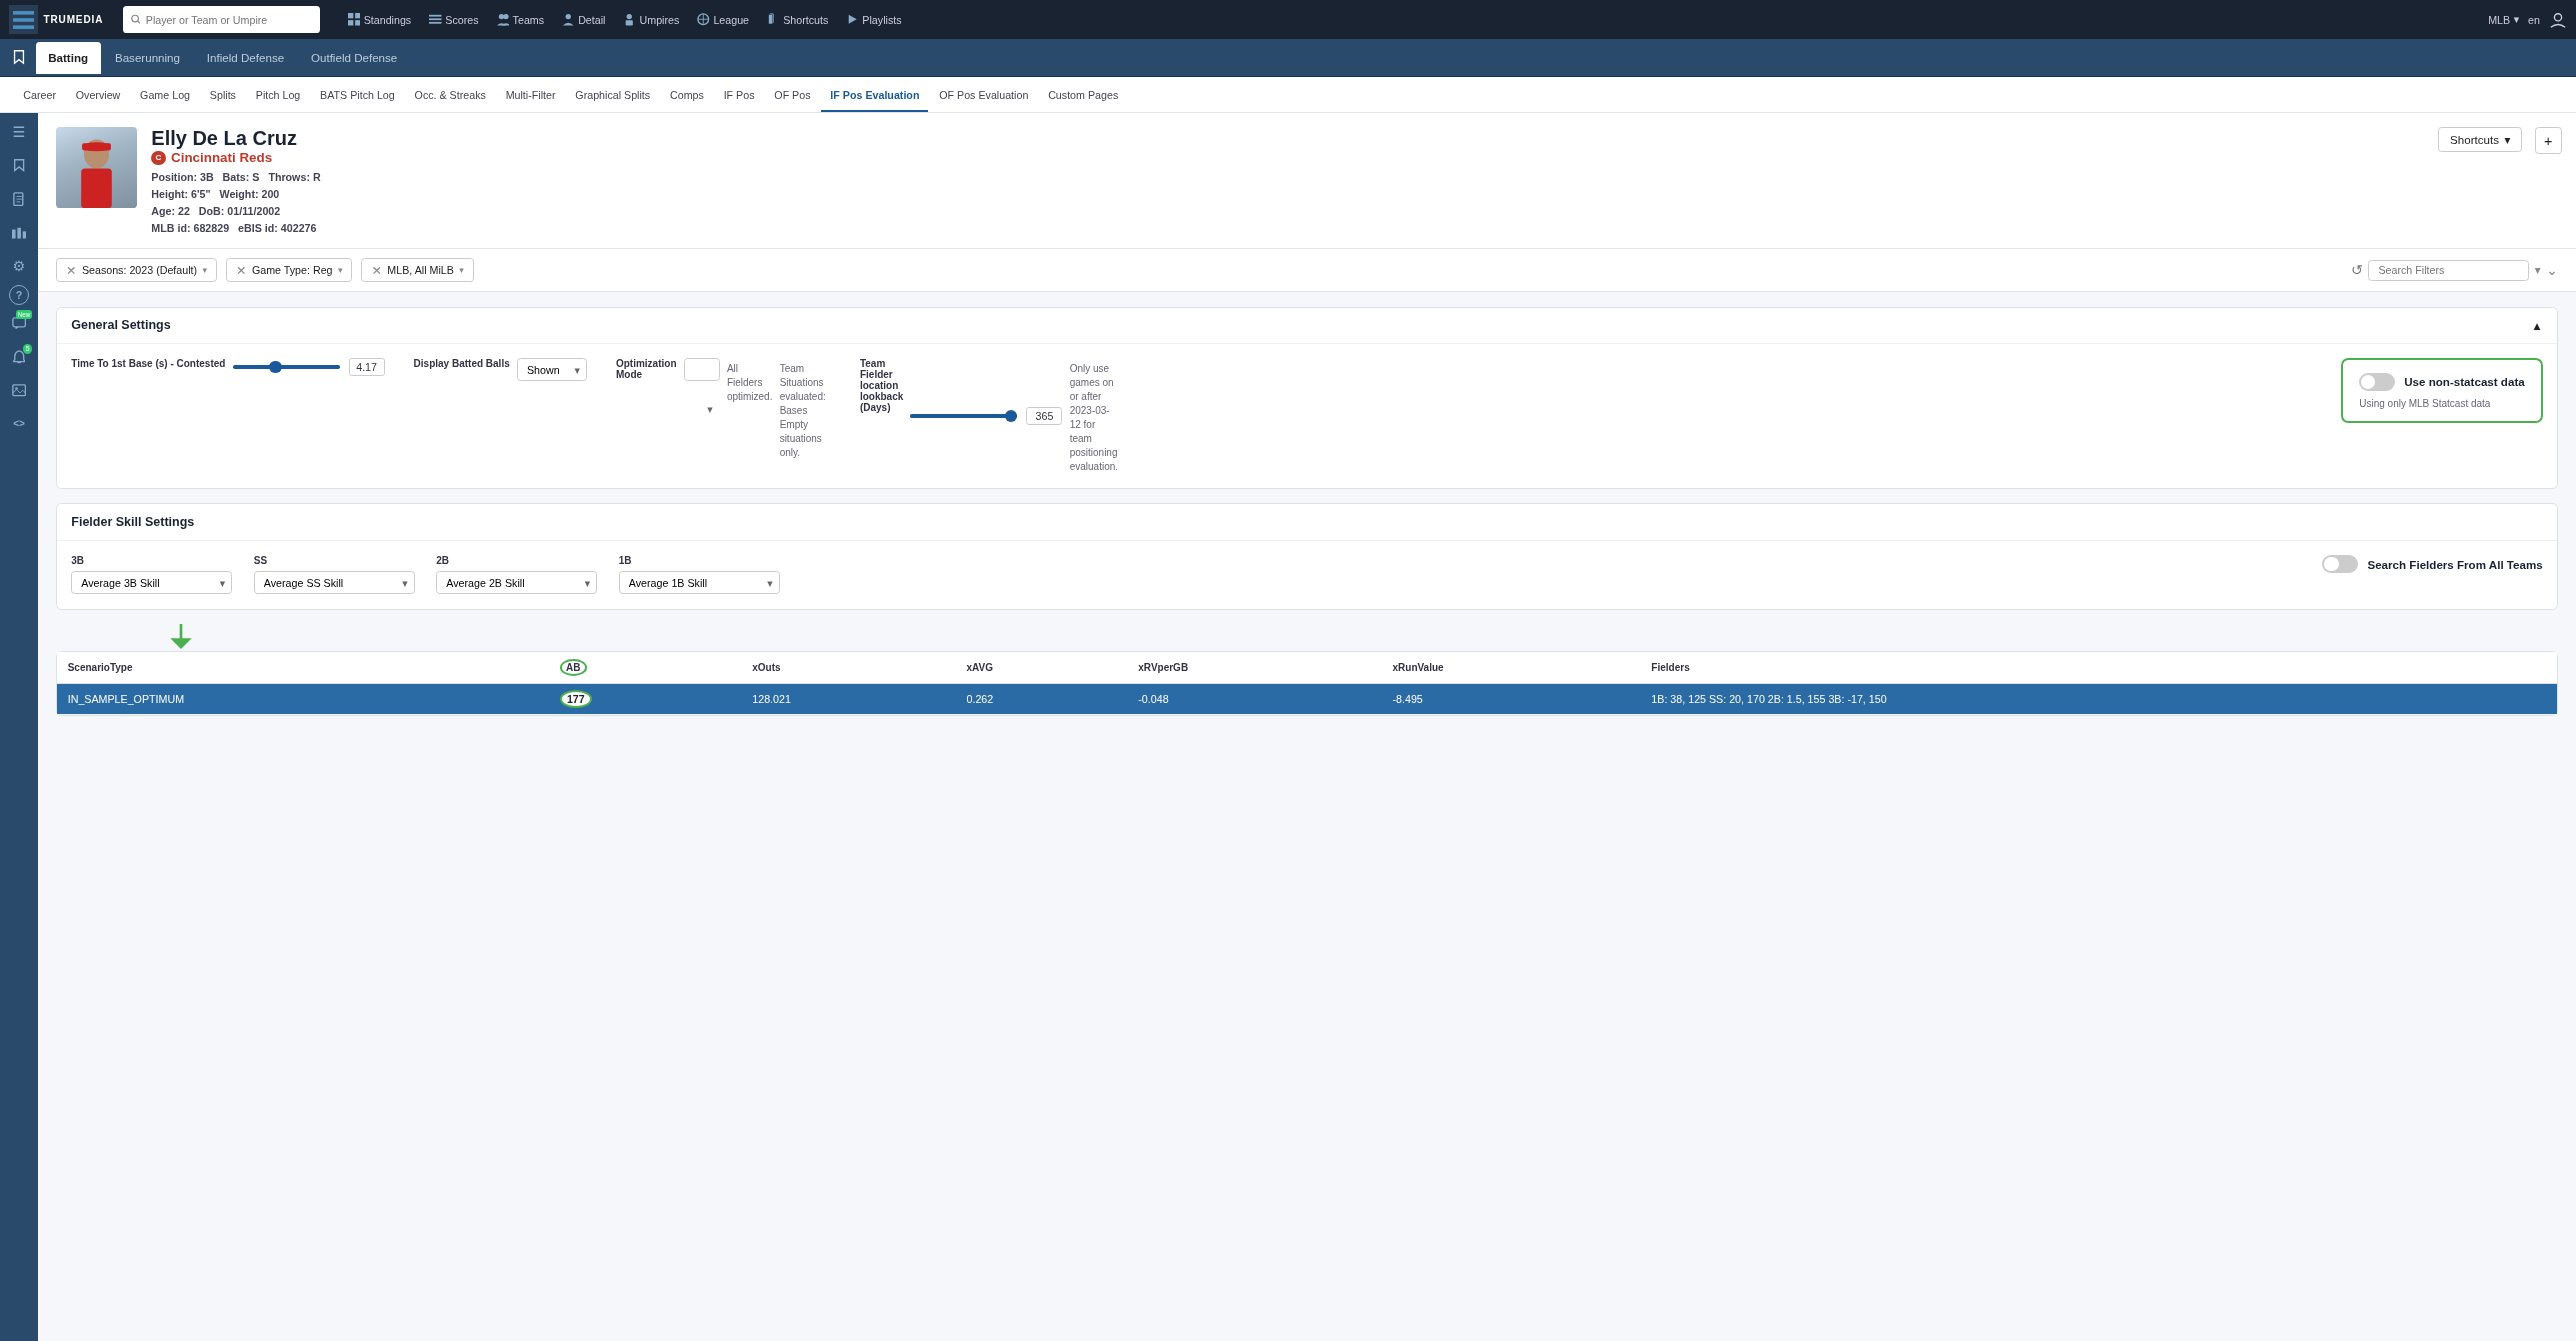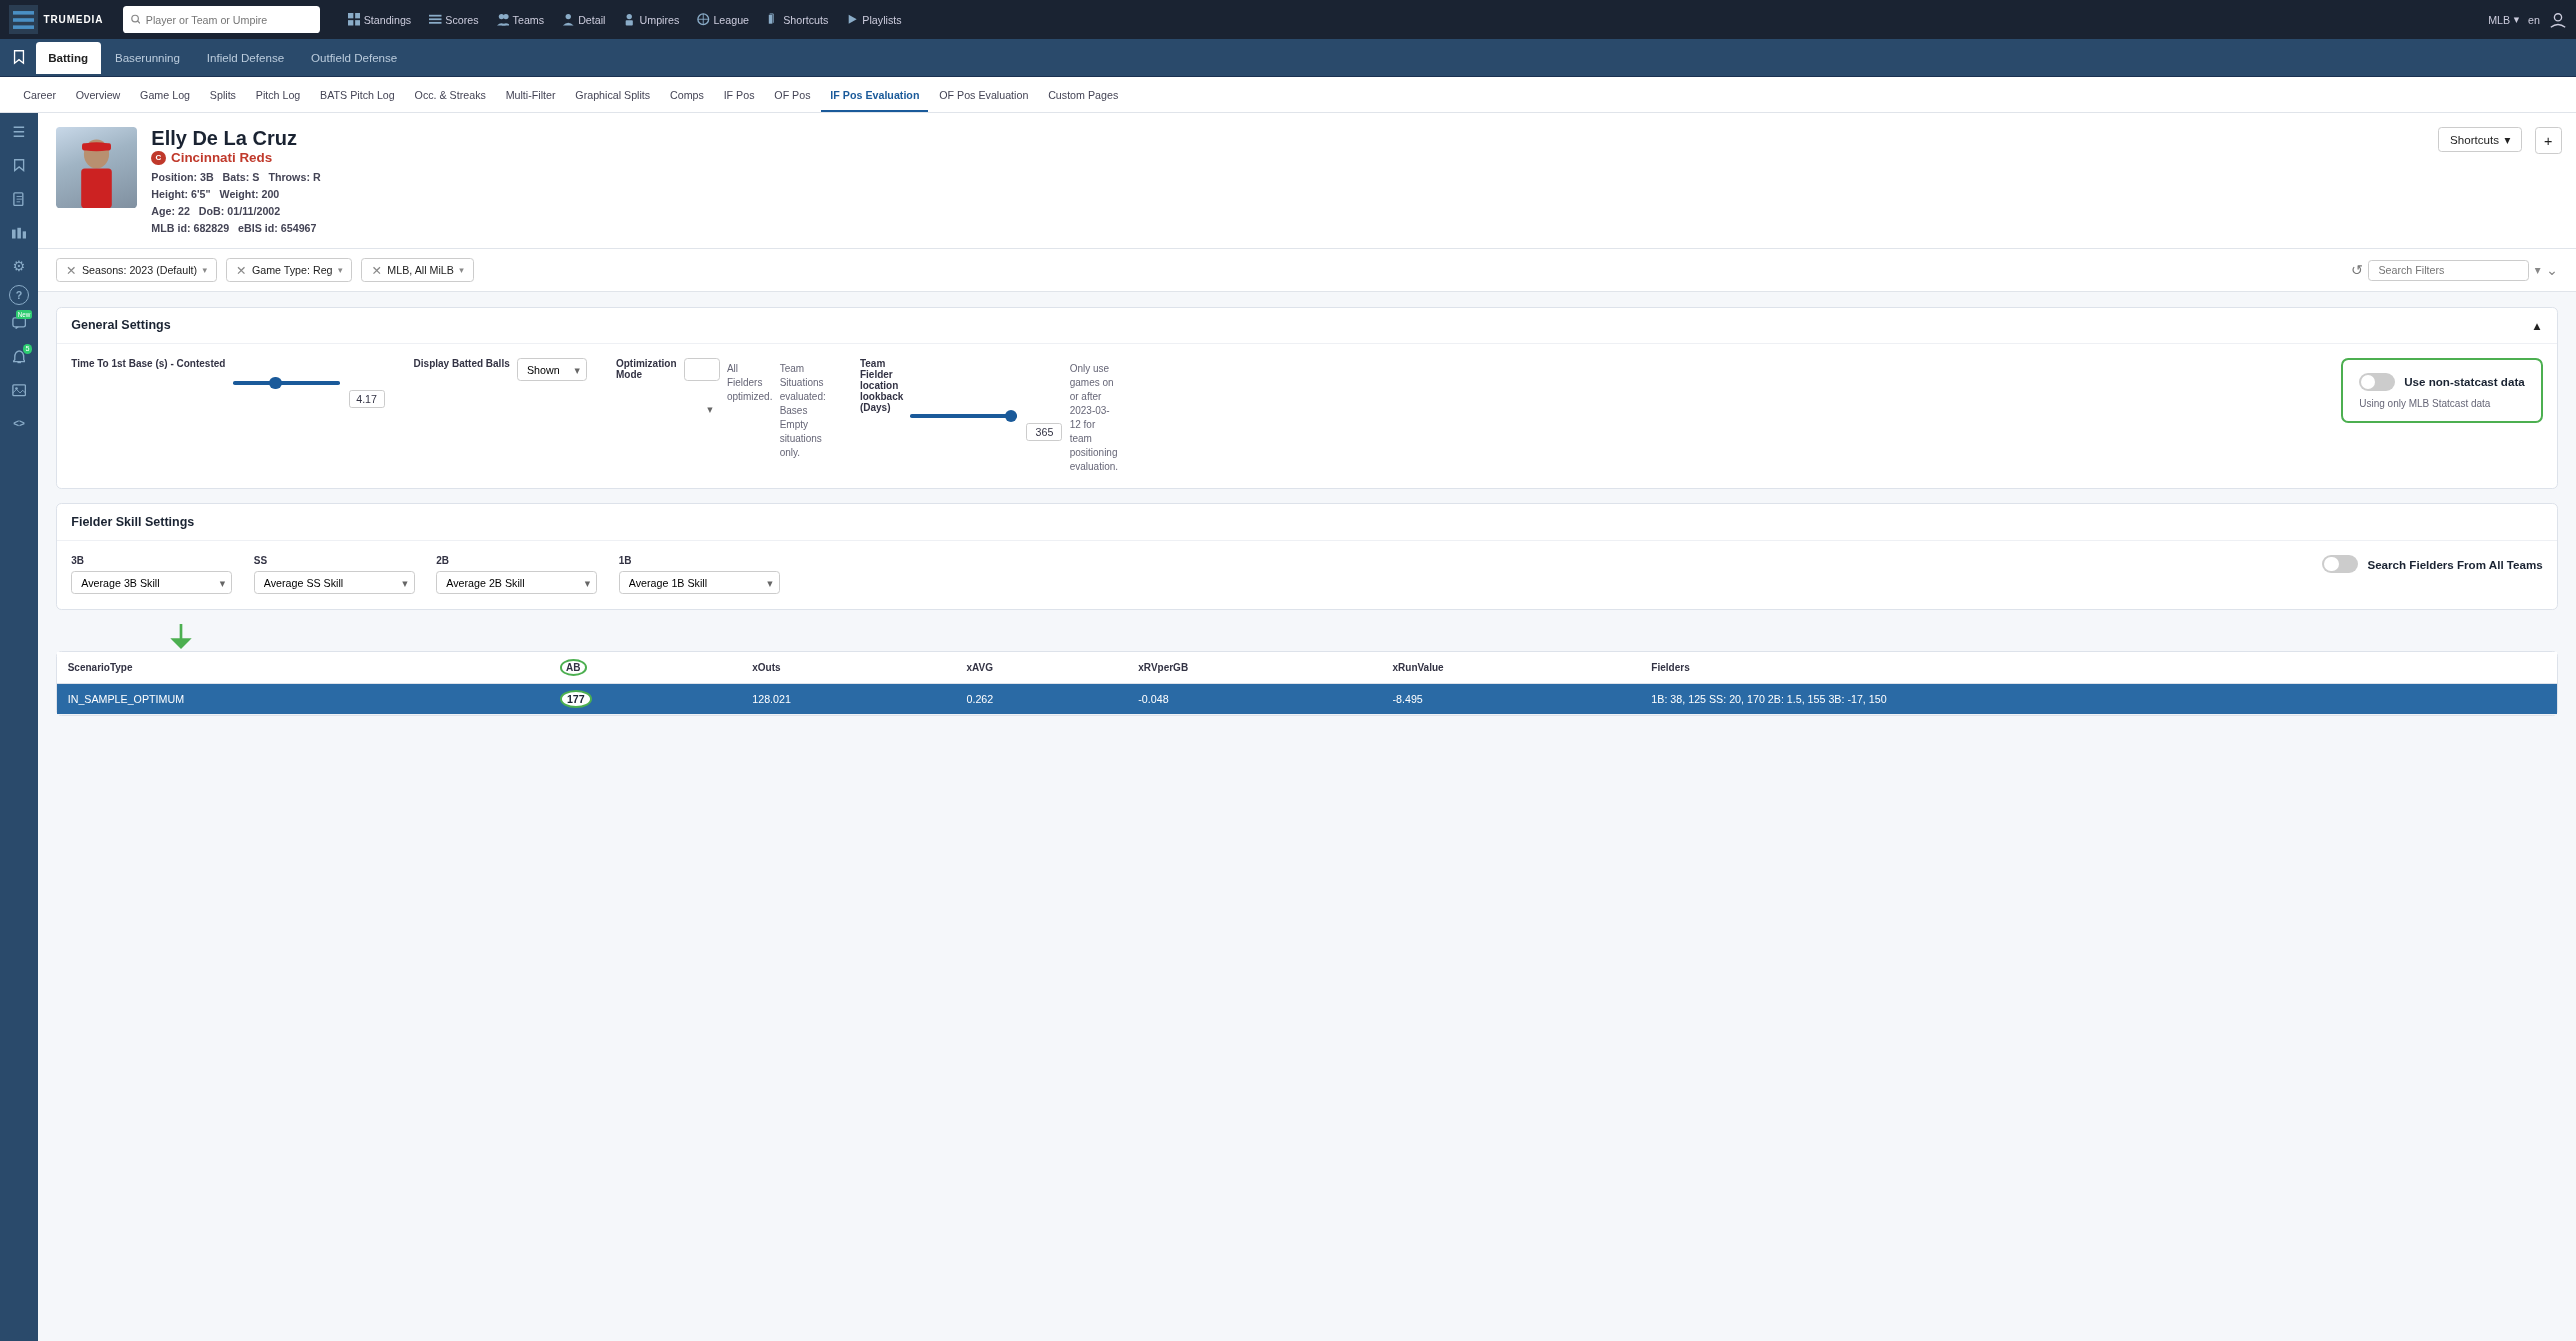--- a/index.html
+++ b/index.html
@@ -85,21 +85,21 @@
       border-bottom: 0.9px solid #eef0f4; cursor: pointer;
     }
     .settings-card-header h3 { font-size: 12.5px; font-weight: 700; color: #1a2332; }
     .settings-card-body { padding: 14.3px; display: flex; align-items: flex-start; gap: 29px; flex-wrap: wrap; }
 
     .setting-group { display: flex; flex-direction: row; gap: 7.2px; min-width: 161px; }
     .setting-label { font-size: 10px; font-weight: 700; color: #334; }
     .slider-row { display: flex; align-items: center; gap: 9px; }
     .slider { -webkit-appearance: none; width: 107px; height: 3.6px; background: #1a5a9a; border-radius: 1.8px; outline: none; cursor: pointer; }
     .slider::-webkit-slider-thumb { -webkit-appearance: none; width: 12.5px; height: 12.5px; background: #1a5a9a; border-radius: 50%; cursor: pointer; }
-    .slider-value { font-size: 10.7px; color: #334; border: 0.9px solid #ccc; border-radius: 2.7px; padding: 1.8px 5.4px; min-width: 36px; text-align: center; margin-top: 32px; }
+    .slider-value { font-size: 10.7px; color: #334; border: 0.9px solid #ccc; border-radius: 2.7px; padding: 1.8px 5.4px; min-width: 36px; text-align: center; }
     .select-wrapper { position: relative; }
     .select-wrapper select { width: 100%; border: 0.9px solid #ccc; border-radius: 3.6px; padding: 4.5px 25px 4.5px 9px; font-size: 10.7px; appearance: none; background: white; cursor: pointer; }
     .select-wrapper::after { content: '▾'; position: absolute; right: 7.2px; top: 50%; transform: translateY(-50%); pointer-events: none; color: #666; font-size: 10.7px; }
 
     .setting-hint { font-size: 10px; color: #667; line-height: 1.4; max-width: 197px; margin-top: 3.6px; }
     .toggle-row { display: flex; align-items: center; gap: 9px; }
     .toggle { position: relative; width: 36px; height: 18px; }
     .toggle input { opacity: 0; width: 0; height: 0; }
     .toggle-slider { position: absolute; cursor: pointer; top: 0; left: 0; right: 0; bottom: 0; background: #ccc; border-radius: 18px; }
     .toggle-slider:before { position: absolute; content: ""; height: 14.3px; width: 14.3px; left: 1.8px; bottom: 1.8px; background: white; border-radius: 50%; transition: 0.3s; }
@@ -342,21 +342,21 @@
         </div>
         <div class="player-details">
           <span>Position:</span> <span>3B</span>&nbsp;&nbsp;
           <span>Bats:</span> <span>S</span>&nbsp;&nbsp;
           <span>Throws:</span> <span>R</span><br>
           <span>Height:</span> <span>6'5"</span>&nbsp;&nbsp;
           <span>Weight:</span> <span>200</span><br>
           <span>Age:</span> <span>22</span>&nbsp;&nbsp;
           <span>DoB:</span> <span>01/11/2002</span><br>
           <span>MLB id:</span> <span>682829</span>&nbsp;&nbsp;
-          <span>eBIS id:</span> <span>654967</span>
+          <span>eBIS id:</span> <span>402276</span>
         </div>
       </div>
       <div class="shortcuts-btn">
         <span>Shortcuts</span>
         <span>▾</span>
       </div>
       <div class="add-btn">
         <span>+</span>
       </div>
     </div>

